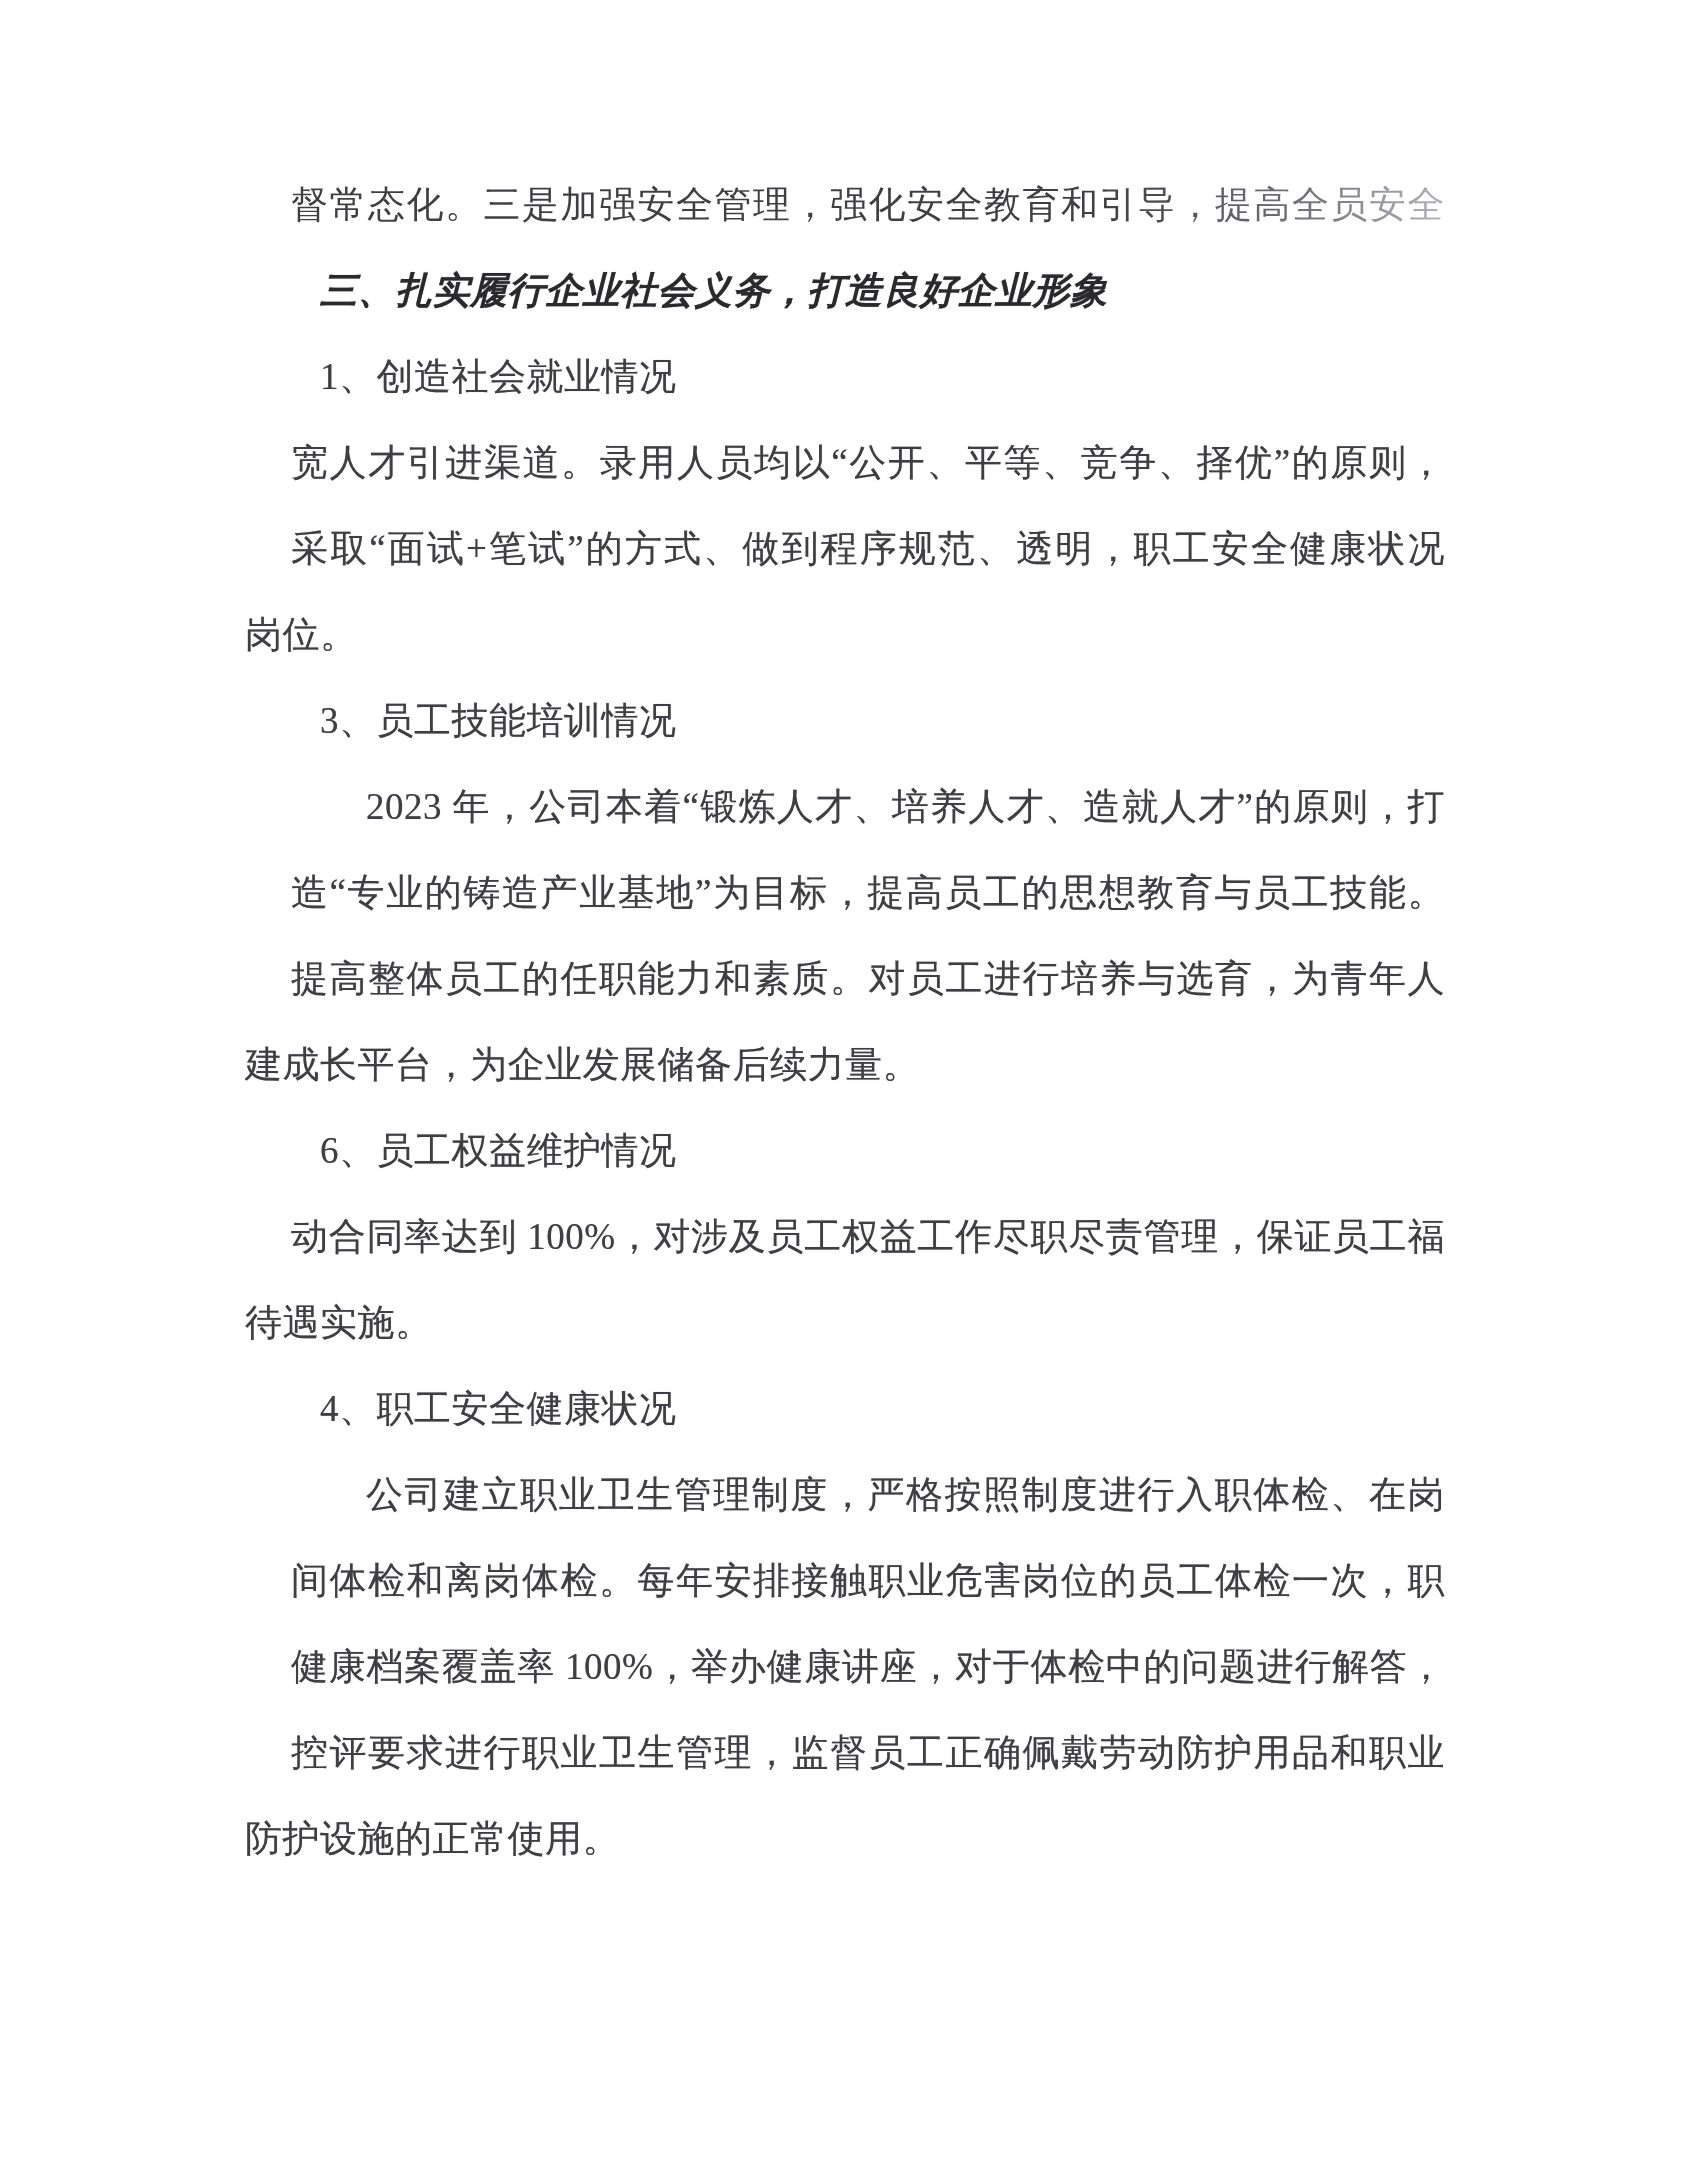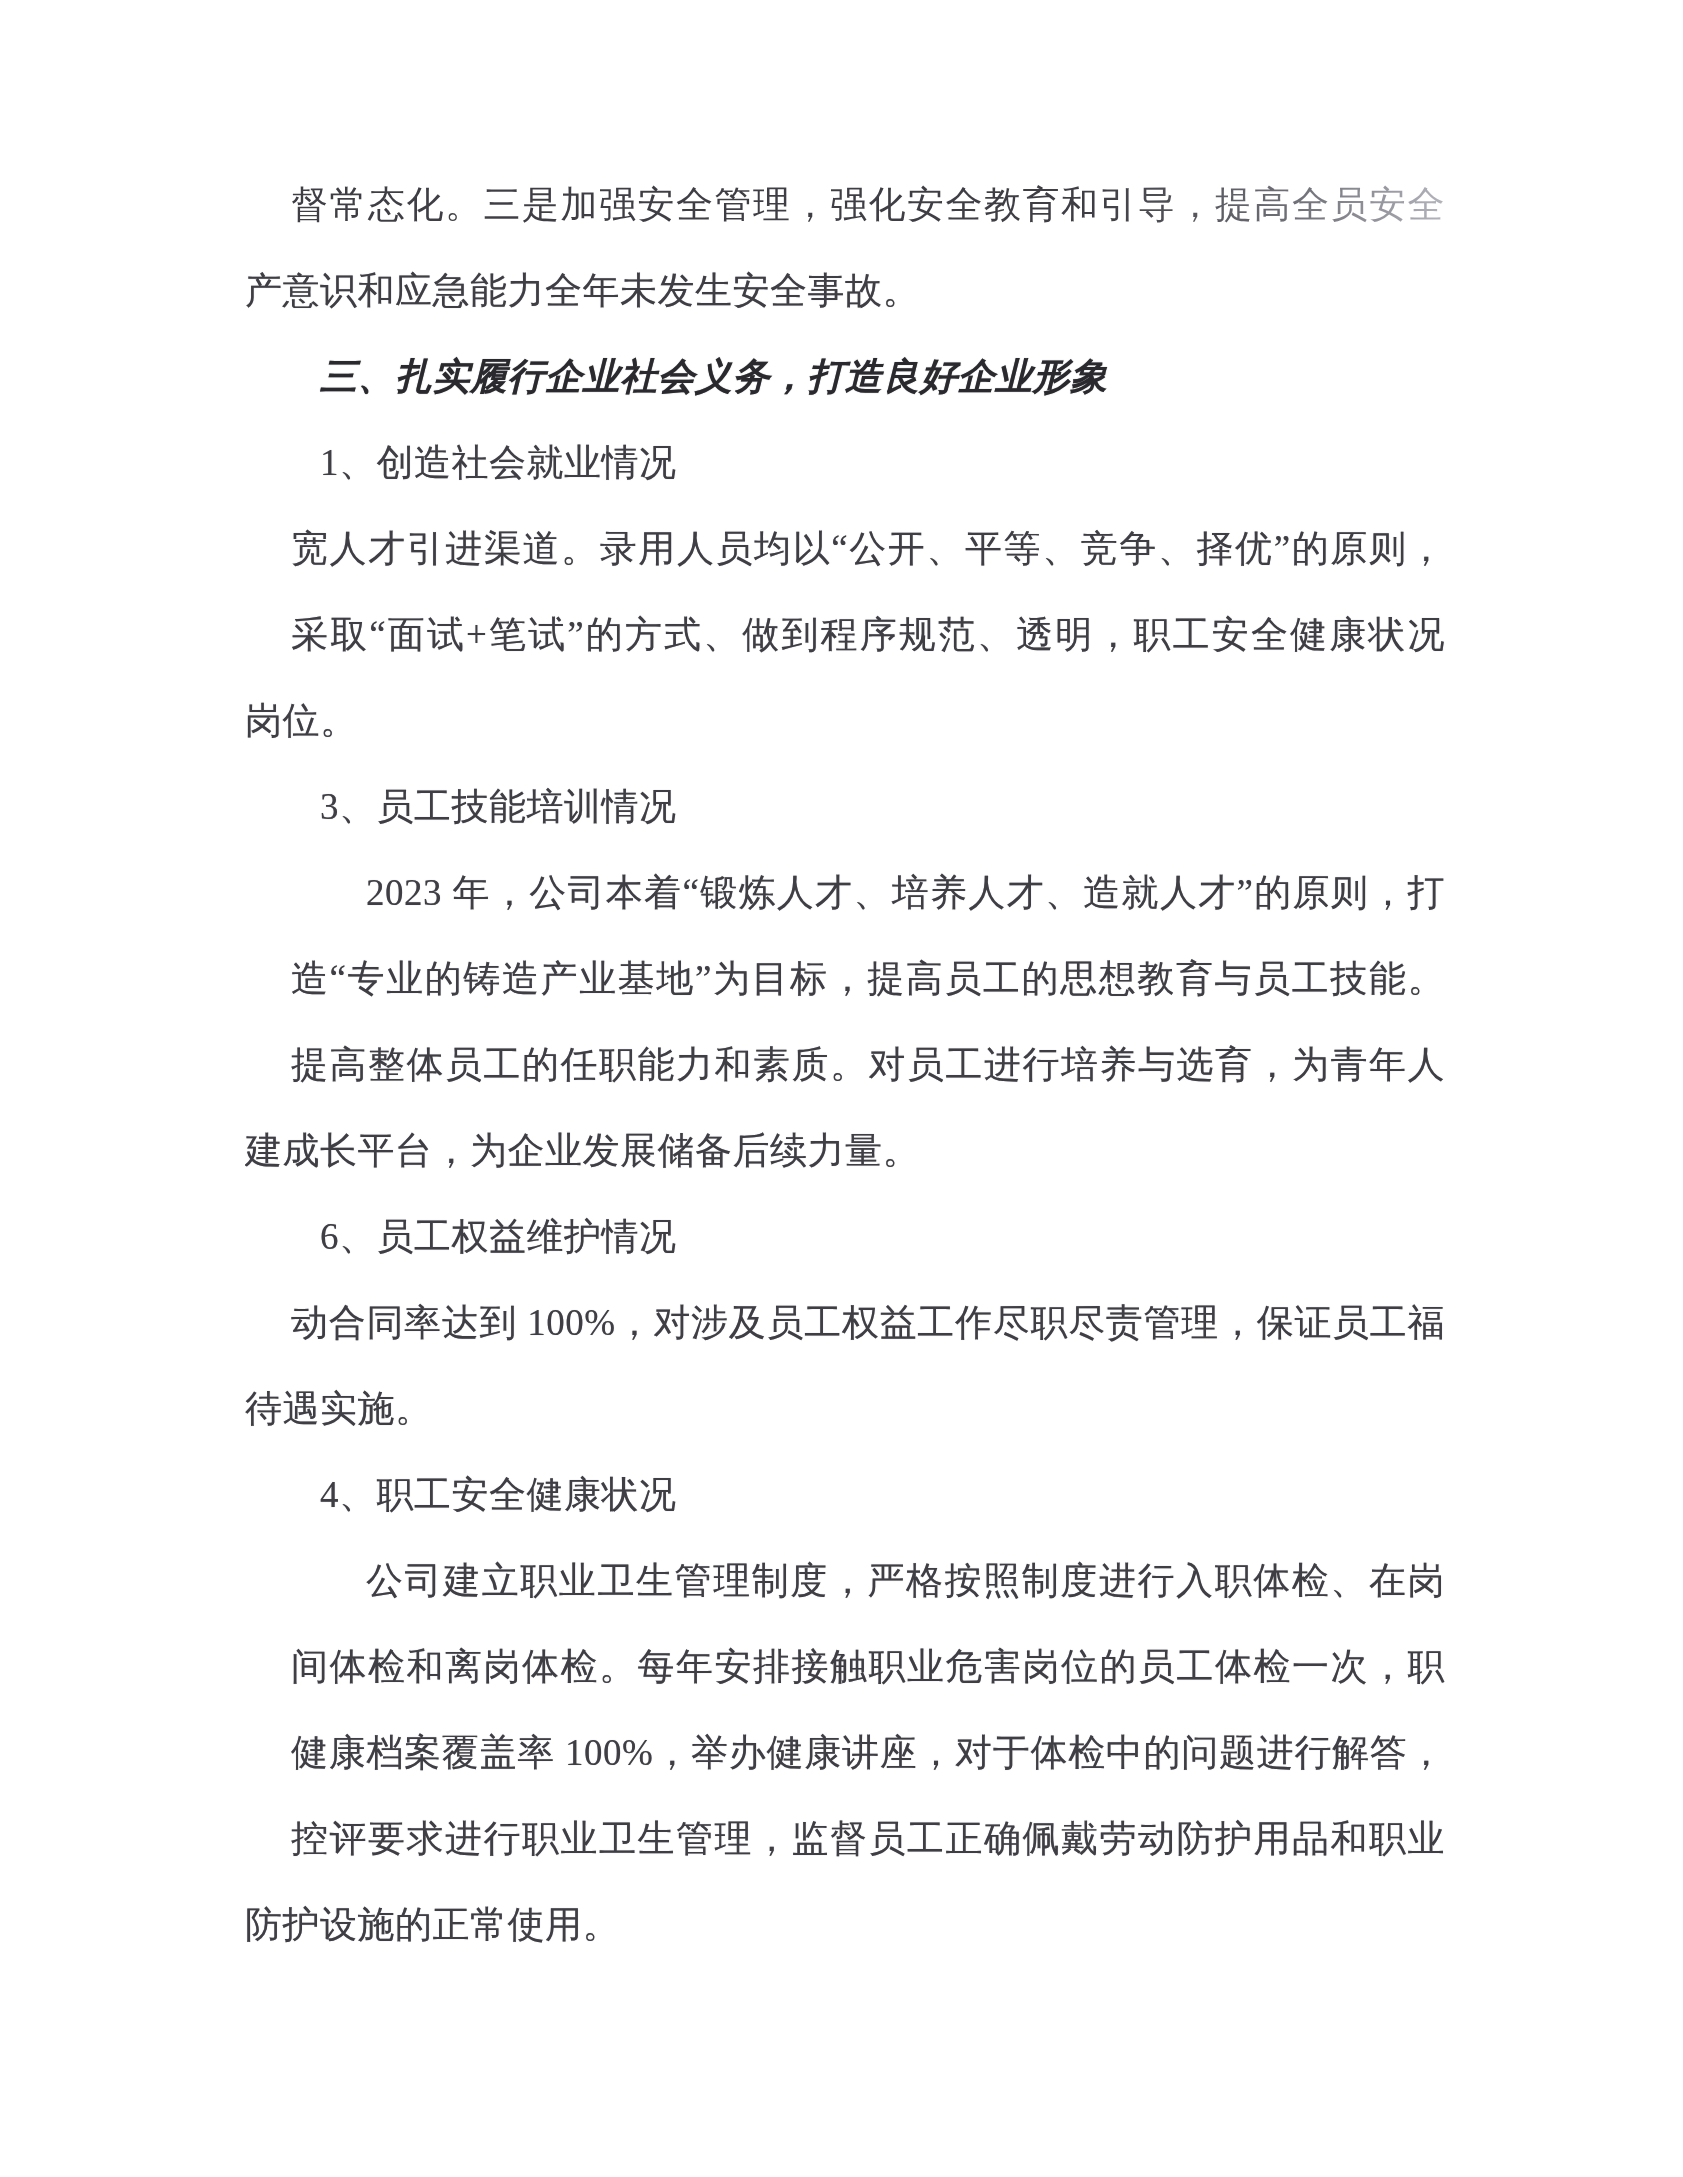--- a/index.html
+++ b/index.html
@@ -52,21 +52,20 @@
     color:transparent;
     text-shadow:none;
   }
 </style>
 </head>
 <body>
 
 <div class="page">
 
   <div class="ln just fade">督常态化。三是加强安全管理，强化安全教育和引导，提高全员安全生</div>
-  <div class="ln">产意识和应急能力全年未发生安全事故。</div>
 
   <div class="ln head ind">三、扎实履行企业社会义务，打造良好企业形象</div>
 
   <div class="ln ind">1、创造社会就业情况</div>
 
   <div class="ln just">宽人才引进渠道。录用人员均以“公开、平等、竞争、择优”的原则，</div>
   <div class="ln just">采取“面试+笔试”的方式、做到程序规范、透明，职工安全健康状况</div>
   <div class="ln">岗位。</div>
 
   <div class="ln ind">3、员工技能培训情况</div>

